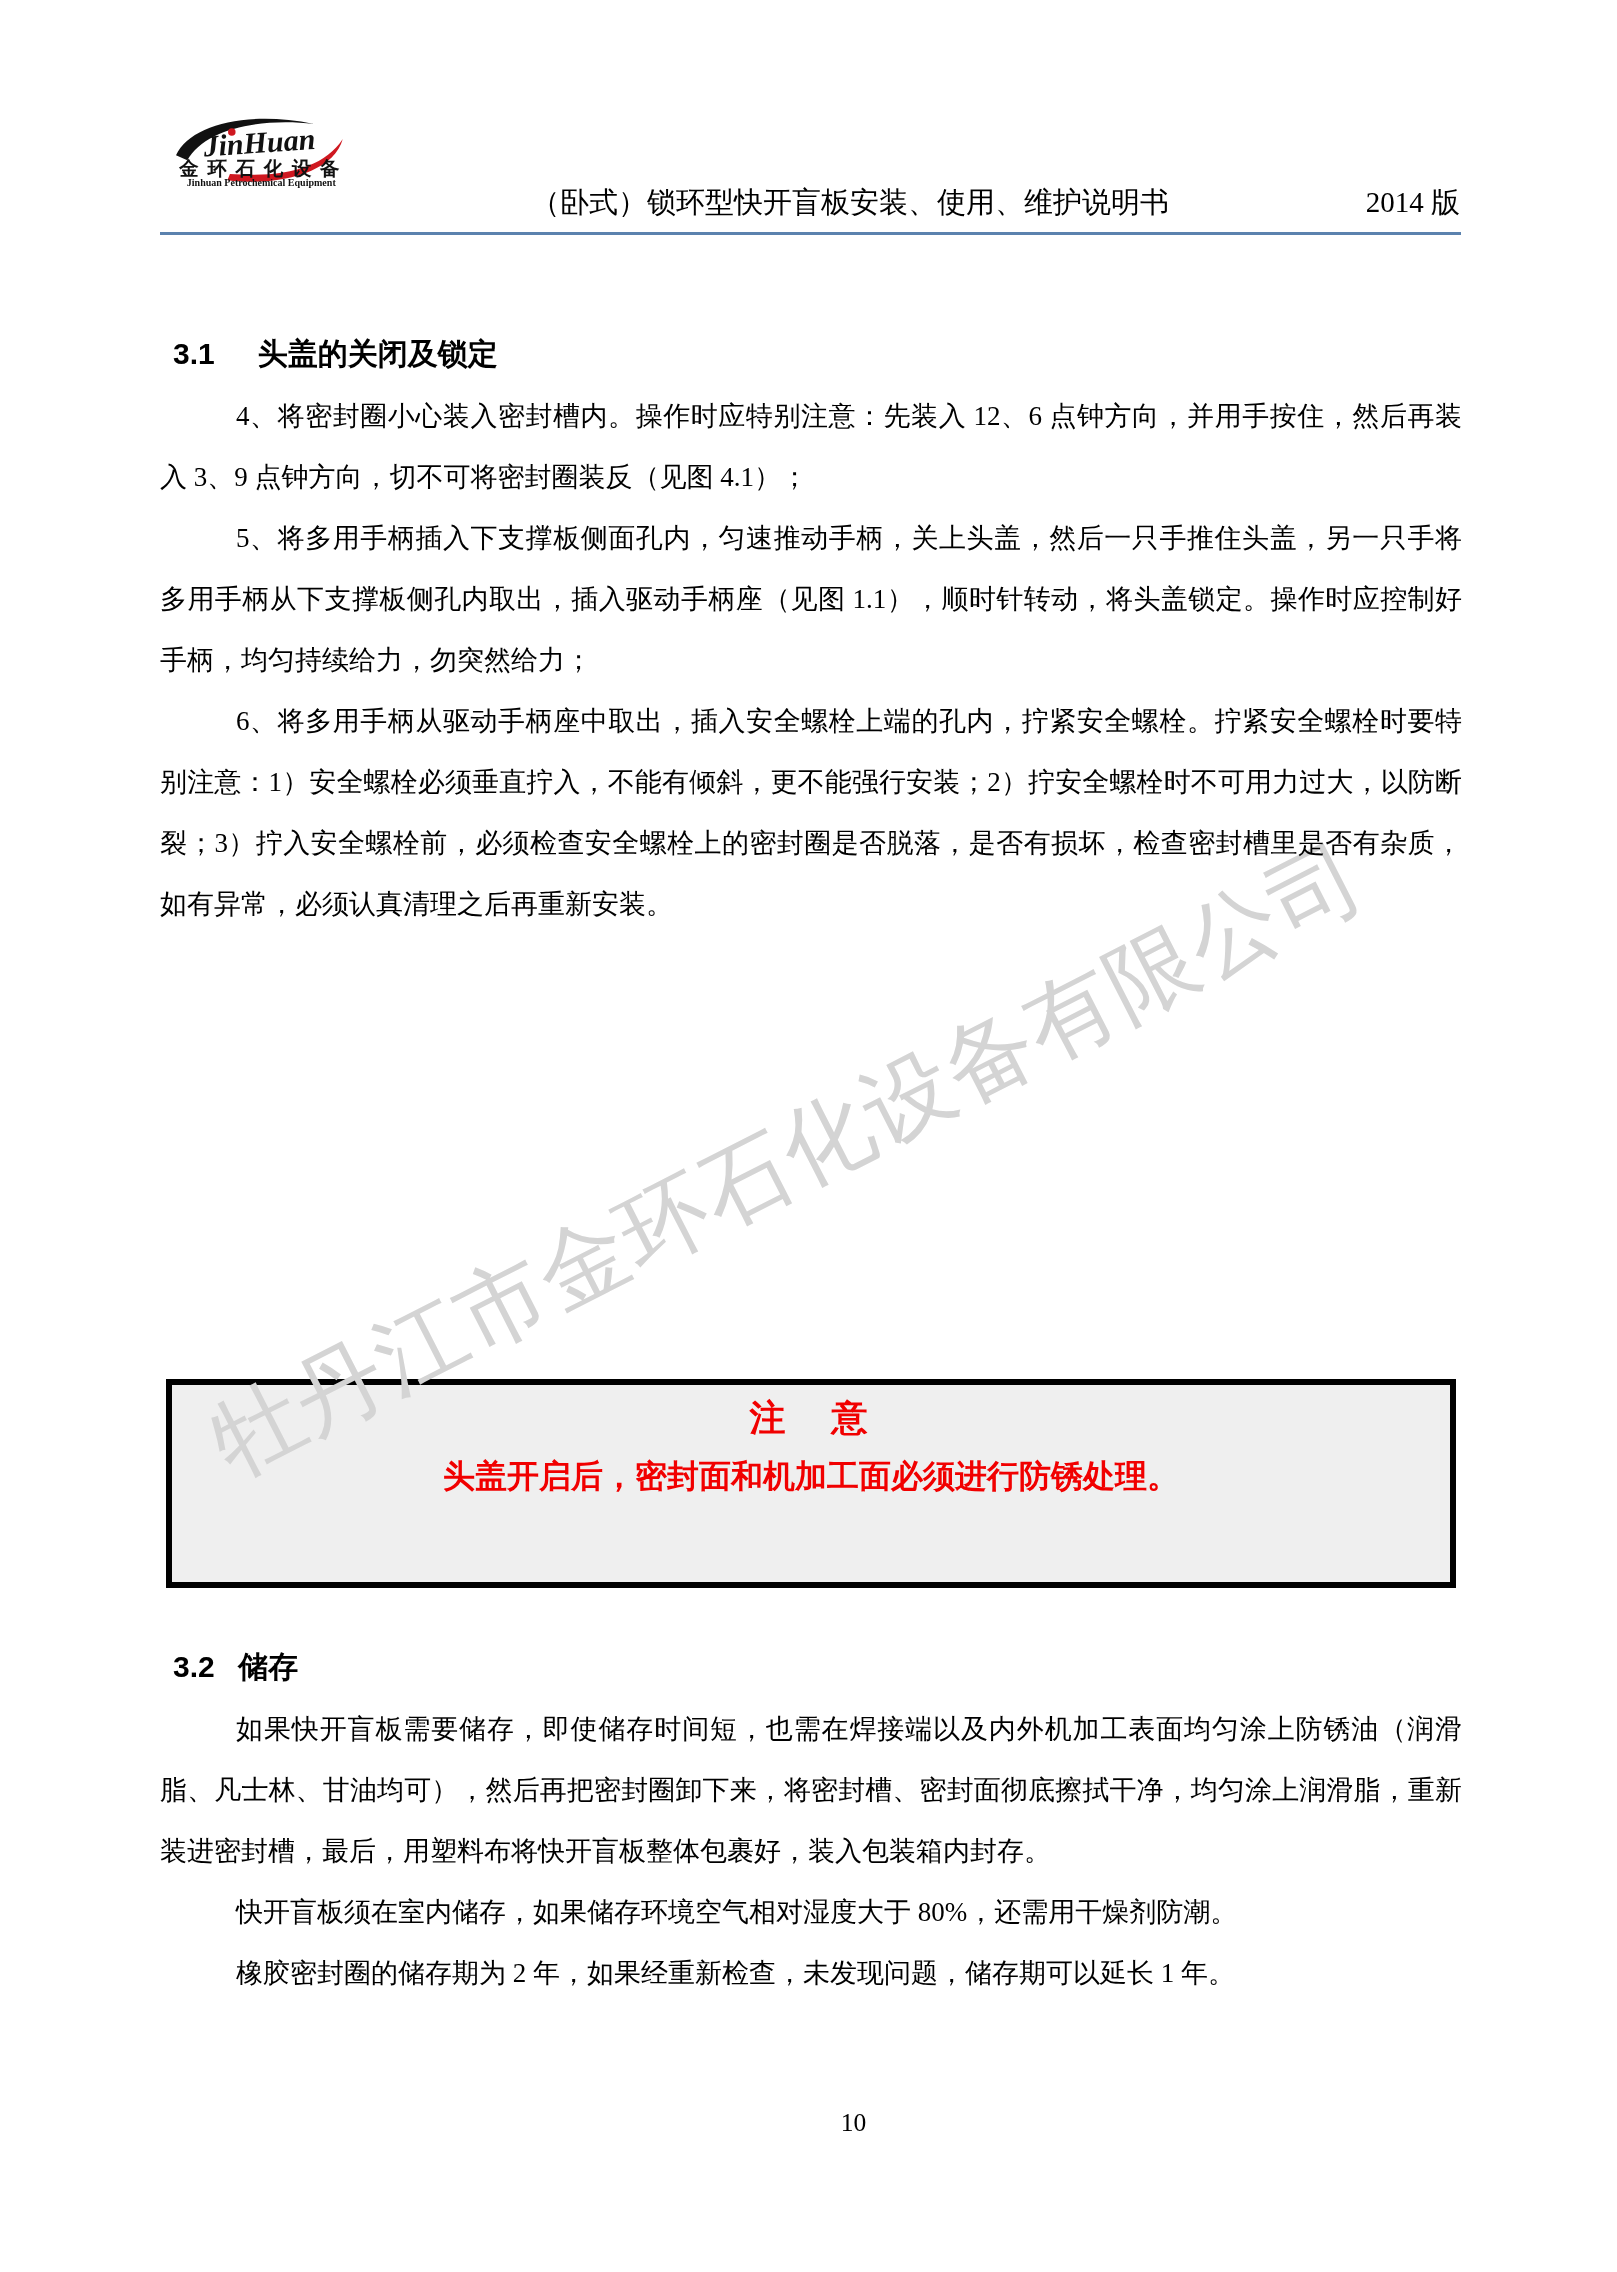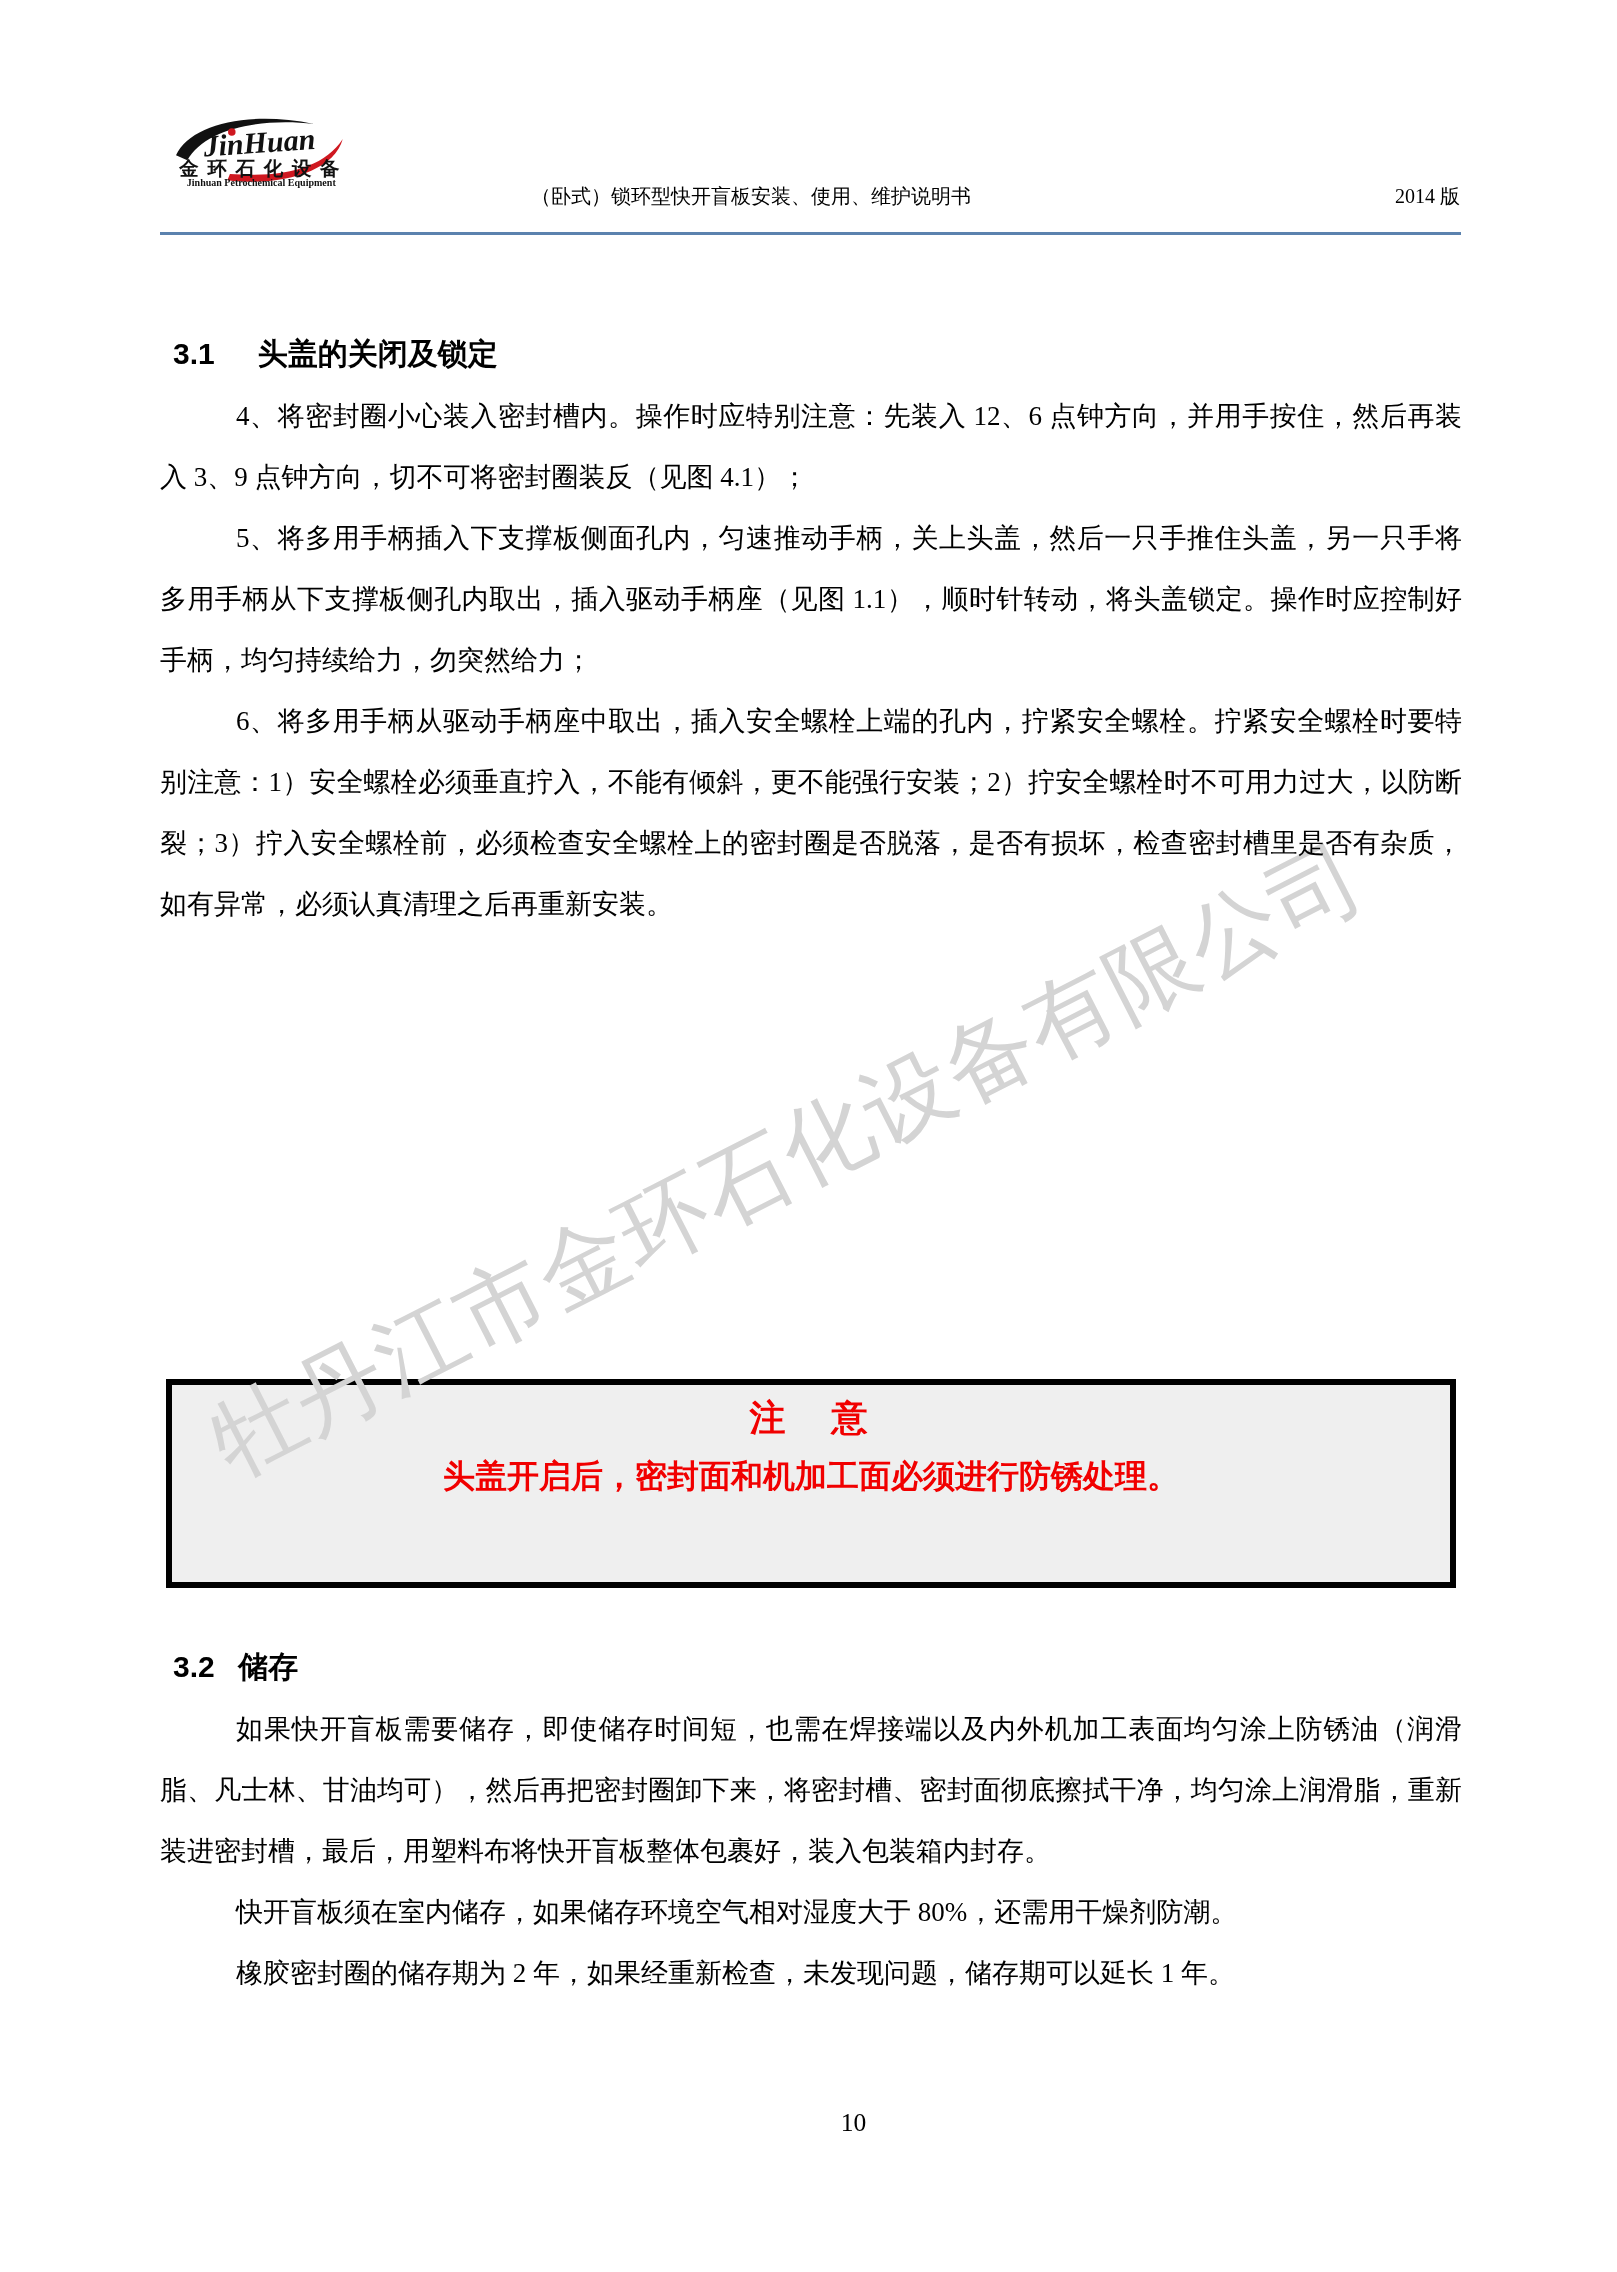--- a/index.html
+++ b/index.html
@@ -9,21 +9,21 @@
     background:#ffffff;
     overflow:hidden;
     font-family:"Liberation Serif","DejaVu Serif",serif;
     color:#000;
   }
   
   .logo{position:absolute;left:171px;top:115px;width:178px;height:73px;}
   .header-bar{
     position:absolute;left:531px;top:183px;width:929px;
     display:flex;justify-content:space-between;align-items:flex-end;
-    font-size:20px;white-space:nowrap;
+    font-size:29px;white-space:nowrap;
   }
   .rule{position:absolute;left:160px;top:232px;width:1301px;height:3.1px;}
   
   .watermark{
     position:absolute;left:149px;top:1100px;width:1273px;
     font-family:"Liberation Sans","DejaVu Sans",sans-serif;
     font-size:90px;letter-spacing:1.2px;white-space:nowrap;text-align:center;
     transform:rotate(-27deg);transform-origin:50% 50%;
     z-index:2;pointer-events:none;
   }

